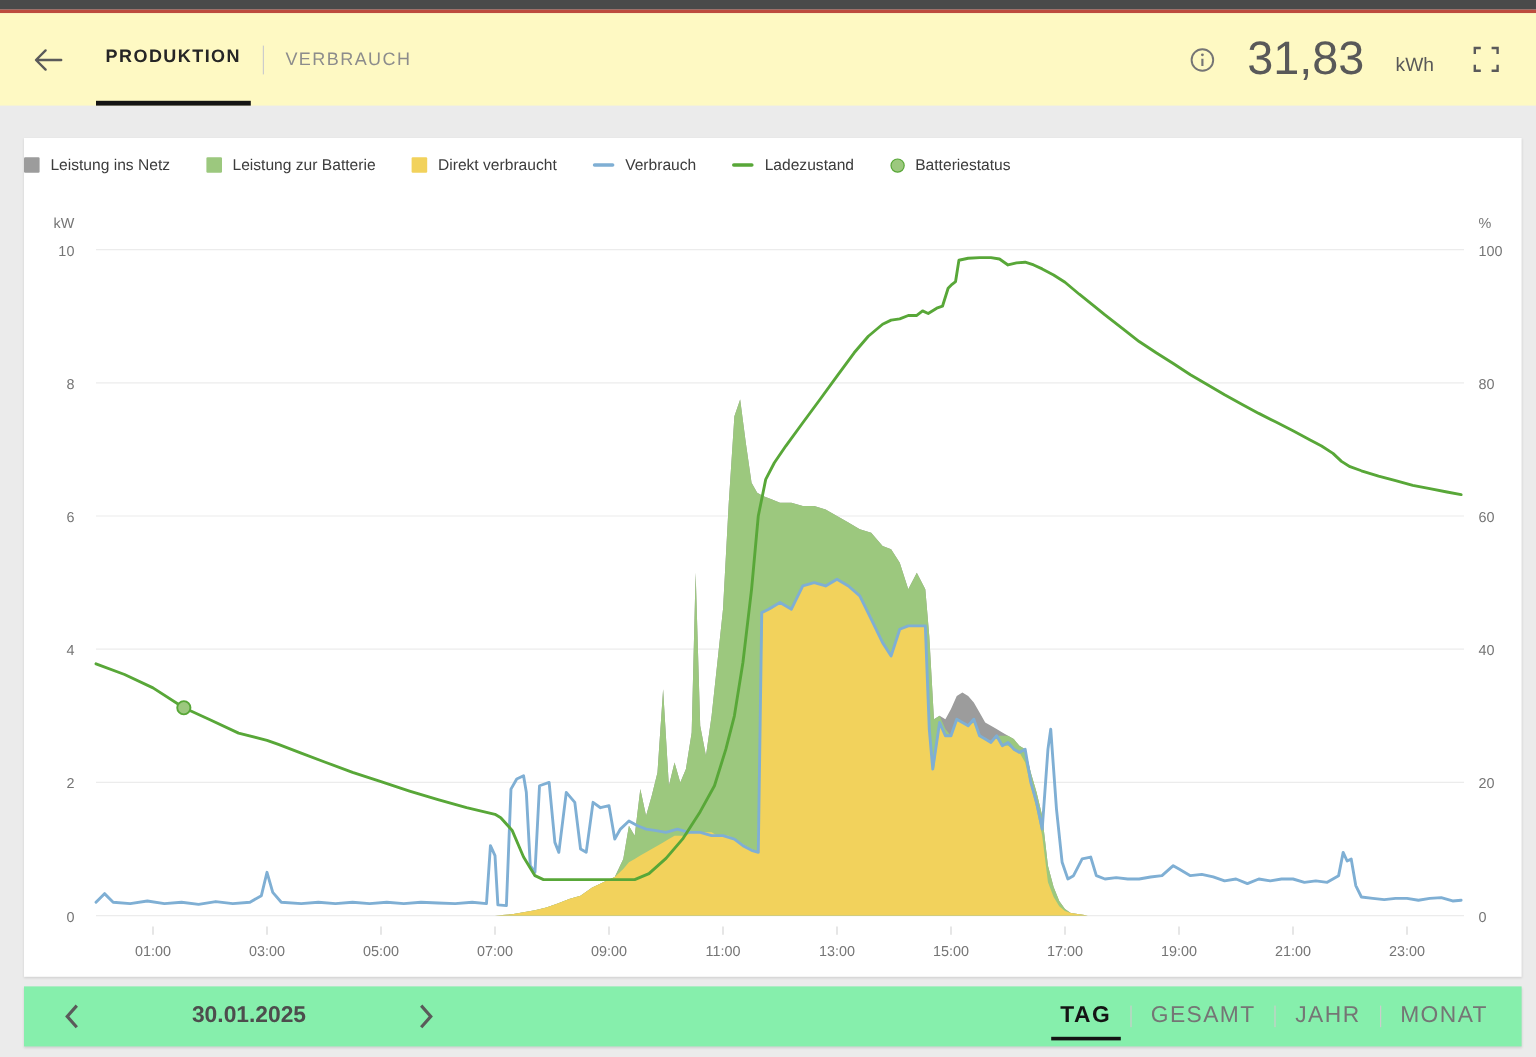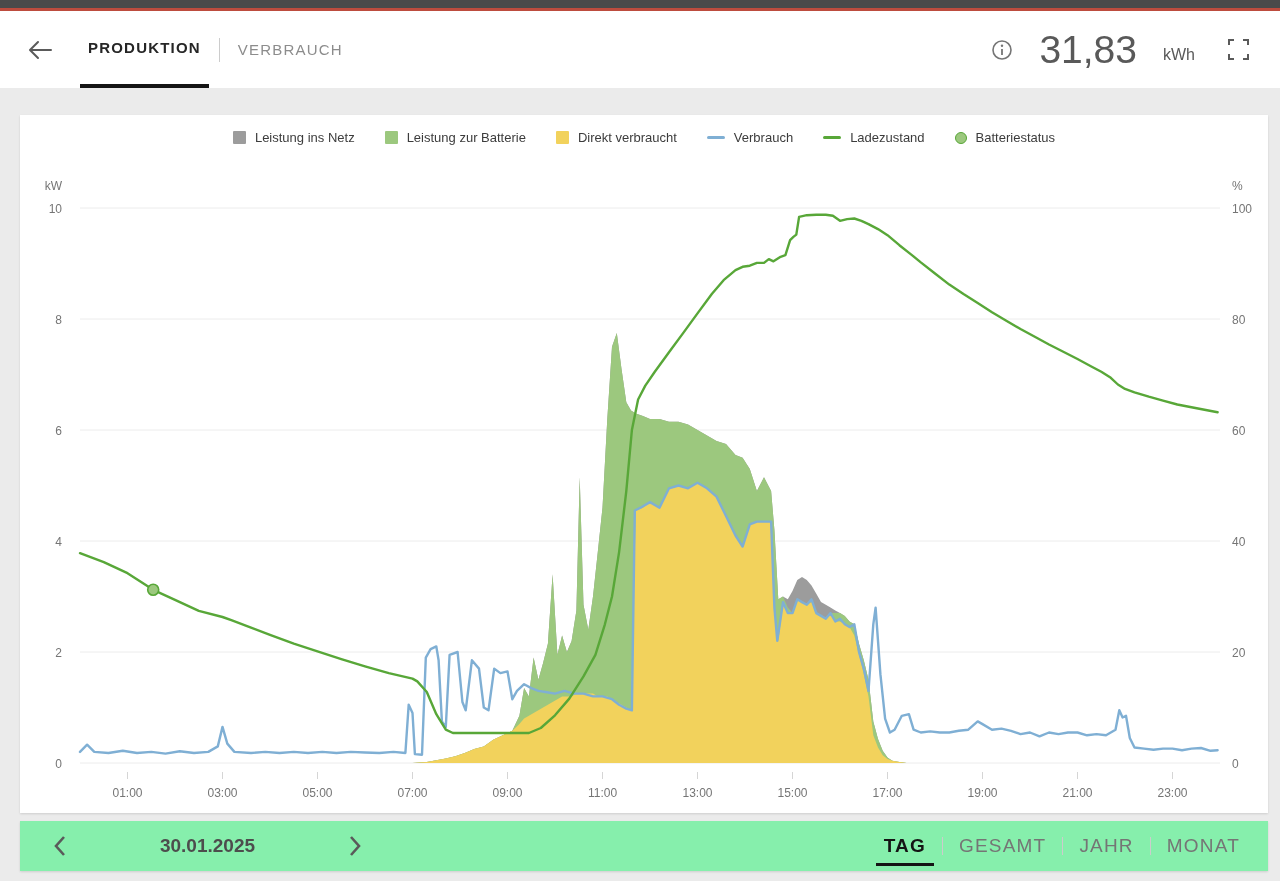--- a/index.html
+++ b/index.html
@@ -4,36 +4,36 @@
 <style>
   * { margin:0; padding:0; box-sizing:border-box; }
   html,body { width:1280px; height:881px; overflow:hidden;
     font-family:"Liberation Sans","DejaVu Sans",sans-serif; background:#ebebeb; }
 
   
   .strip-dark { height:8px; background:#4a4a4a; }
   .strip-red  { height:3px; background:#bd4c3e; }
 
   
-  .header { height:77px; background:#ffffff; display:flex; align-items:stretch; }
+  .header { height:77px; background:#fef9c3; display:flex; align-items:stretch; }
   .back-btn { width:80px; display:flex; align-items:center; justify-content:center; cursor:pointer; }
   .tabs { display:flex; align-items:stretch; }
   .tab { display:flex; align-items:center; padding:0 8px; font-size:15px; letter-spacing:1.2px;
          color:#8c8c8c; cursor:pointer; }
   .tab.active { color:#262626; font-weight:bold; border-bottom:4px solid #141414; }
   .tab-divider { width:1px; height:24px; background:#cccccc; align-self:center; margin:0 10px; }
   .header-right { margin-left:auto; display:flex; align-items:center; padding-right:30px; }
   .total-value { font-size:39px; color:#595959; margin-left:26px; }
   .total-unit  { font-size:16px; color:#595959; margin-left:26px; padding-top:10px; }
   .fs-btn { margin-left:32px; cursor:pointer; display:flex; align-items:center; }
 
   
   .card { width:1248px; margin:27px 0 0 20px; background:#ffffff;
           box-shadow:0 1px 2px rgba(0,0,0,0.12); }
-  .legend { height:45px; display:flex; align-items:center; justify-content:center; gap:30px; padding-top:0; }
+  .legend { height:45px; display:flex; align-items:center; justify-content:flex-start; gap:30px; padding-top:0; }
   .legend-item { display:flex; align-items:center; gap:9px; font-size:13px; color:#3c3c3c; cursor:pointer; }
   .sw-square { width:13px; height:13px; border-radius:1px; }
   .sw-line { width:18px; height:3px; border-radius:2px; }
   .sw-dot { width:12px; height:12px; border-radius:50%; border:1.5px solid transparent; }
 
   .axis-text { font-size:12px; fill:#757575; }
   .grid-line { stroke:#ececec; stroke-width:1; }
   .tick-mark { stroke:#d5d5d5; stroke-width:1; }
 
   

